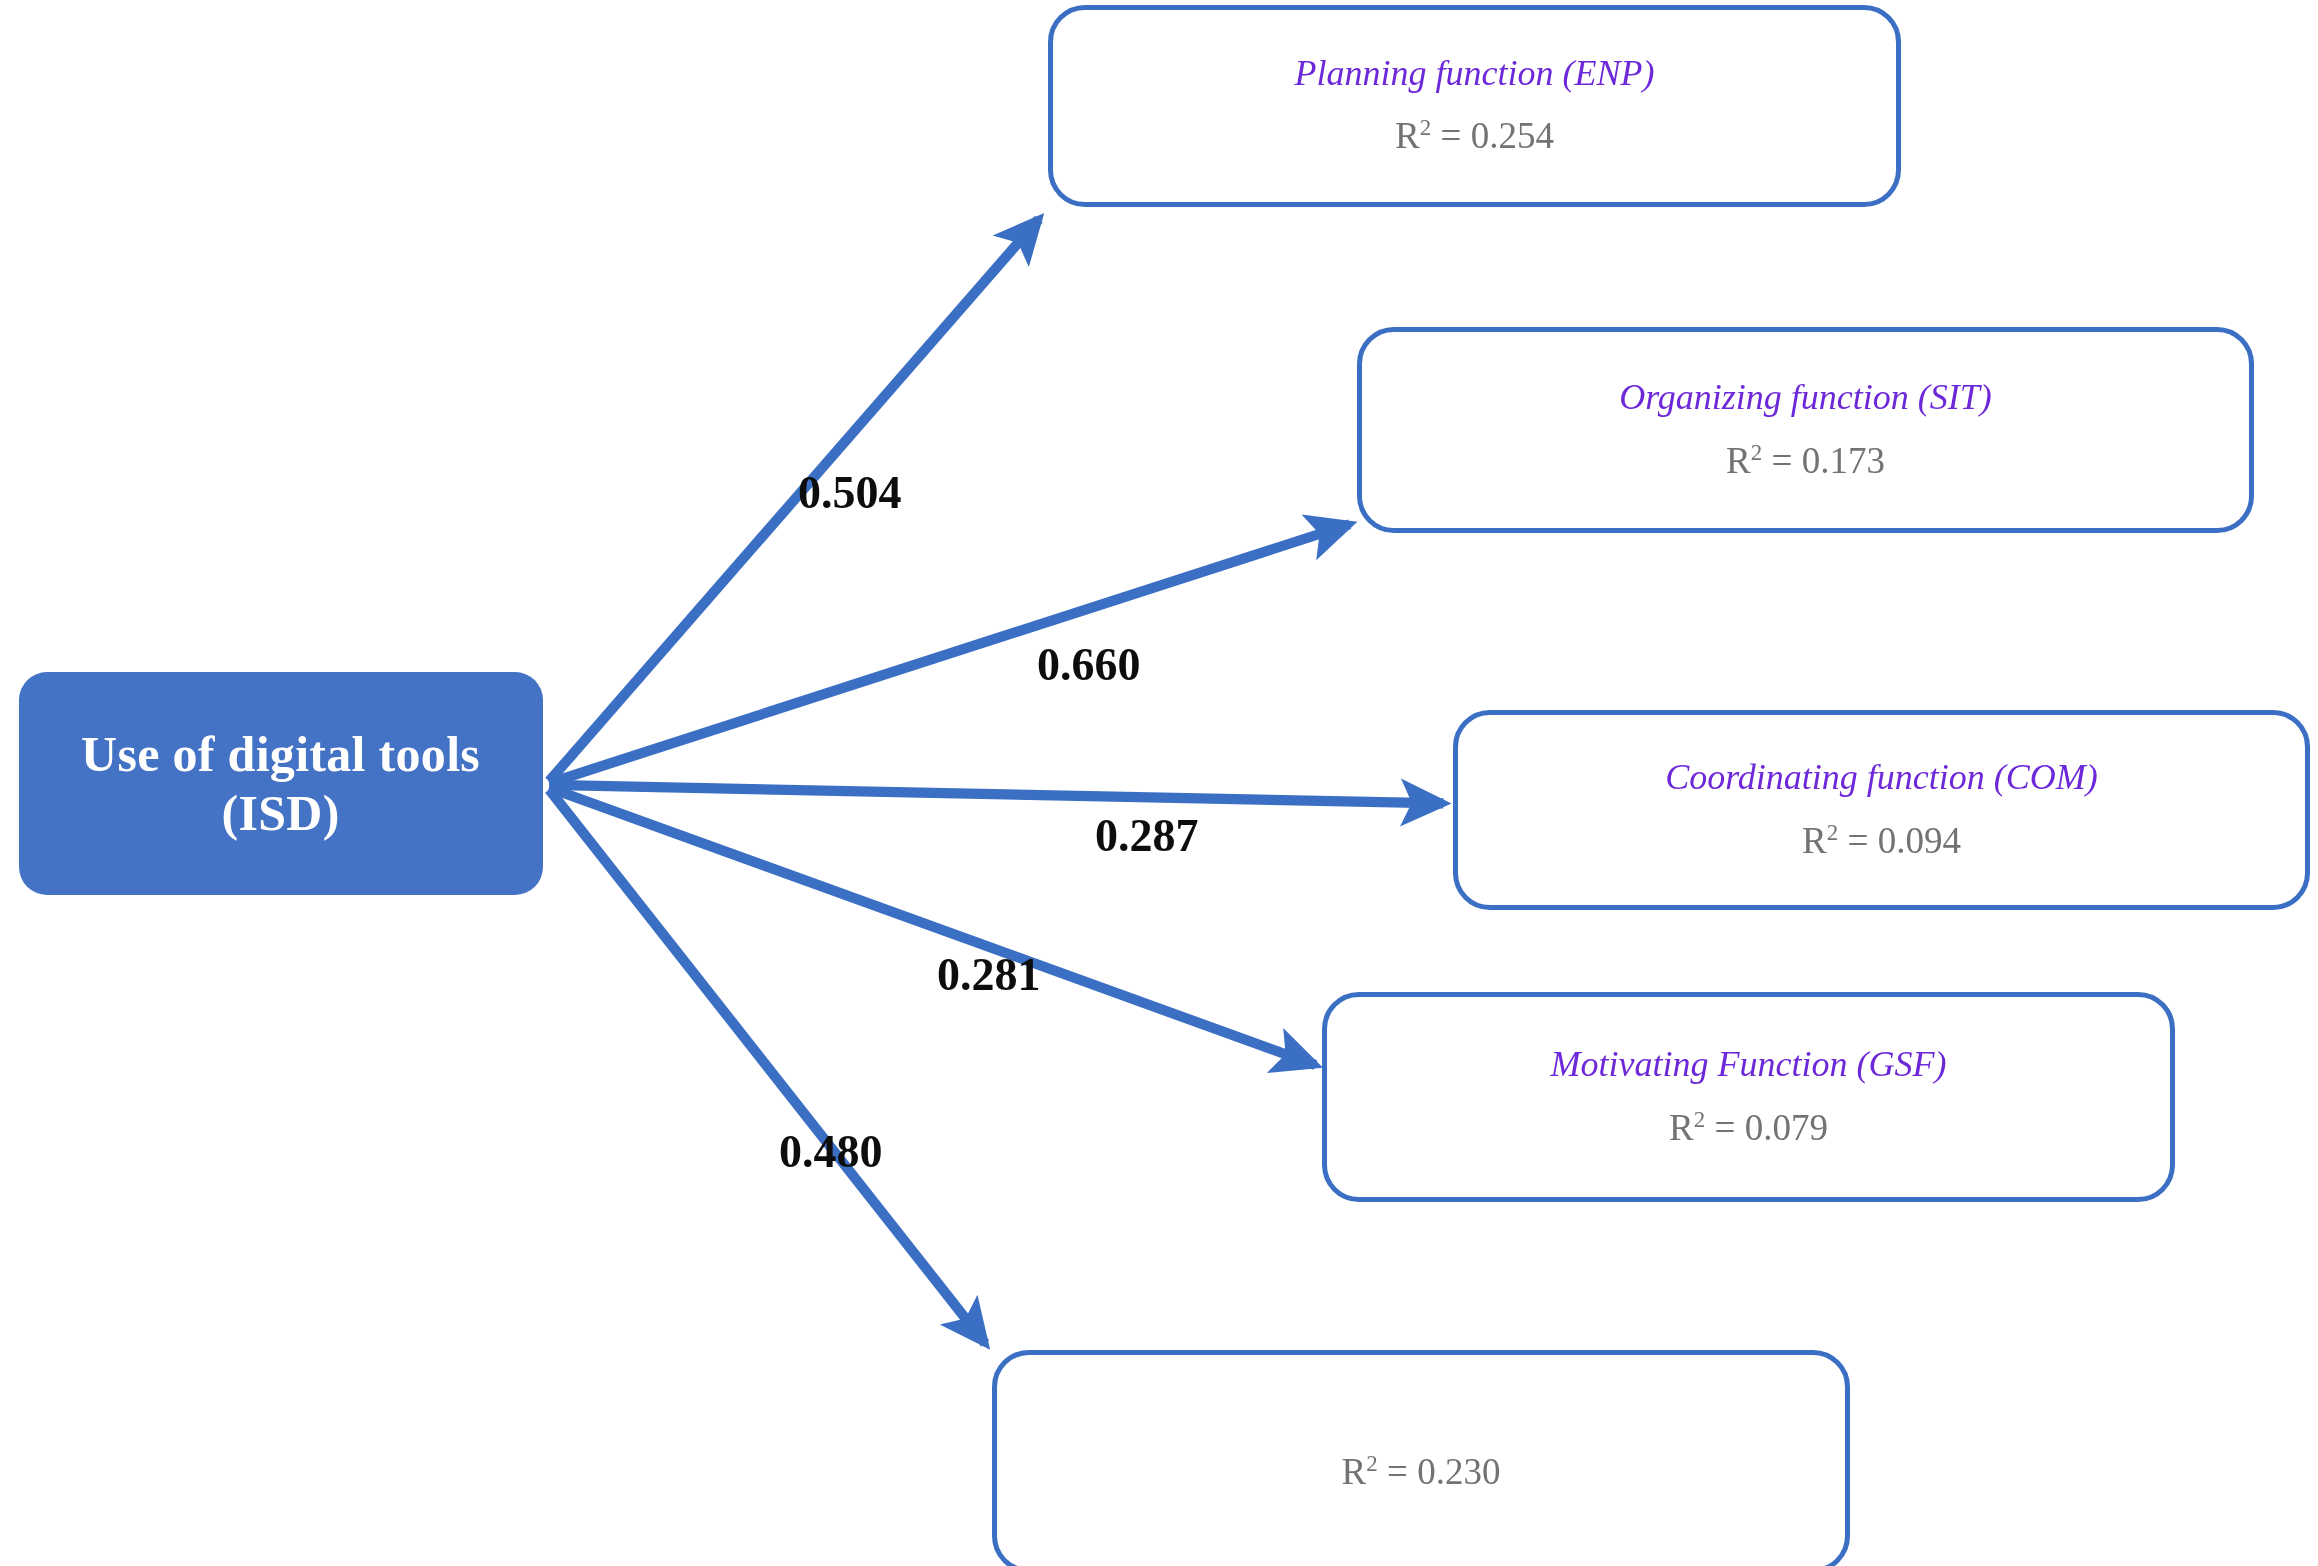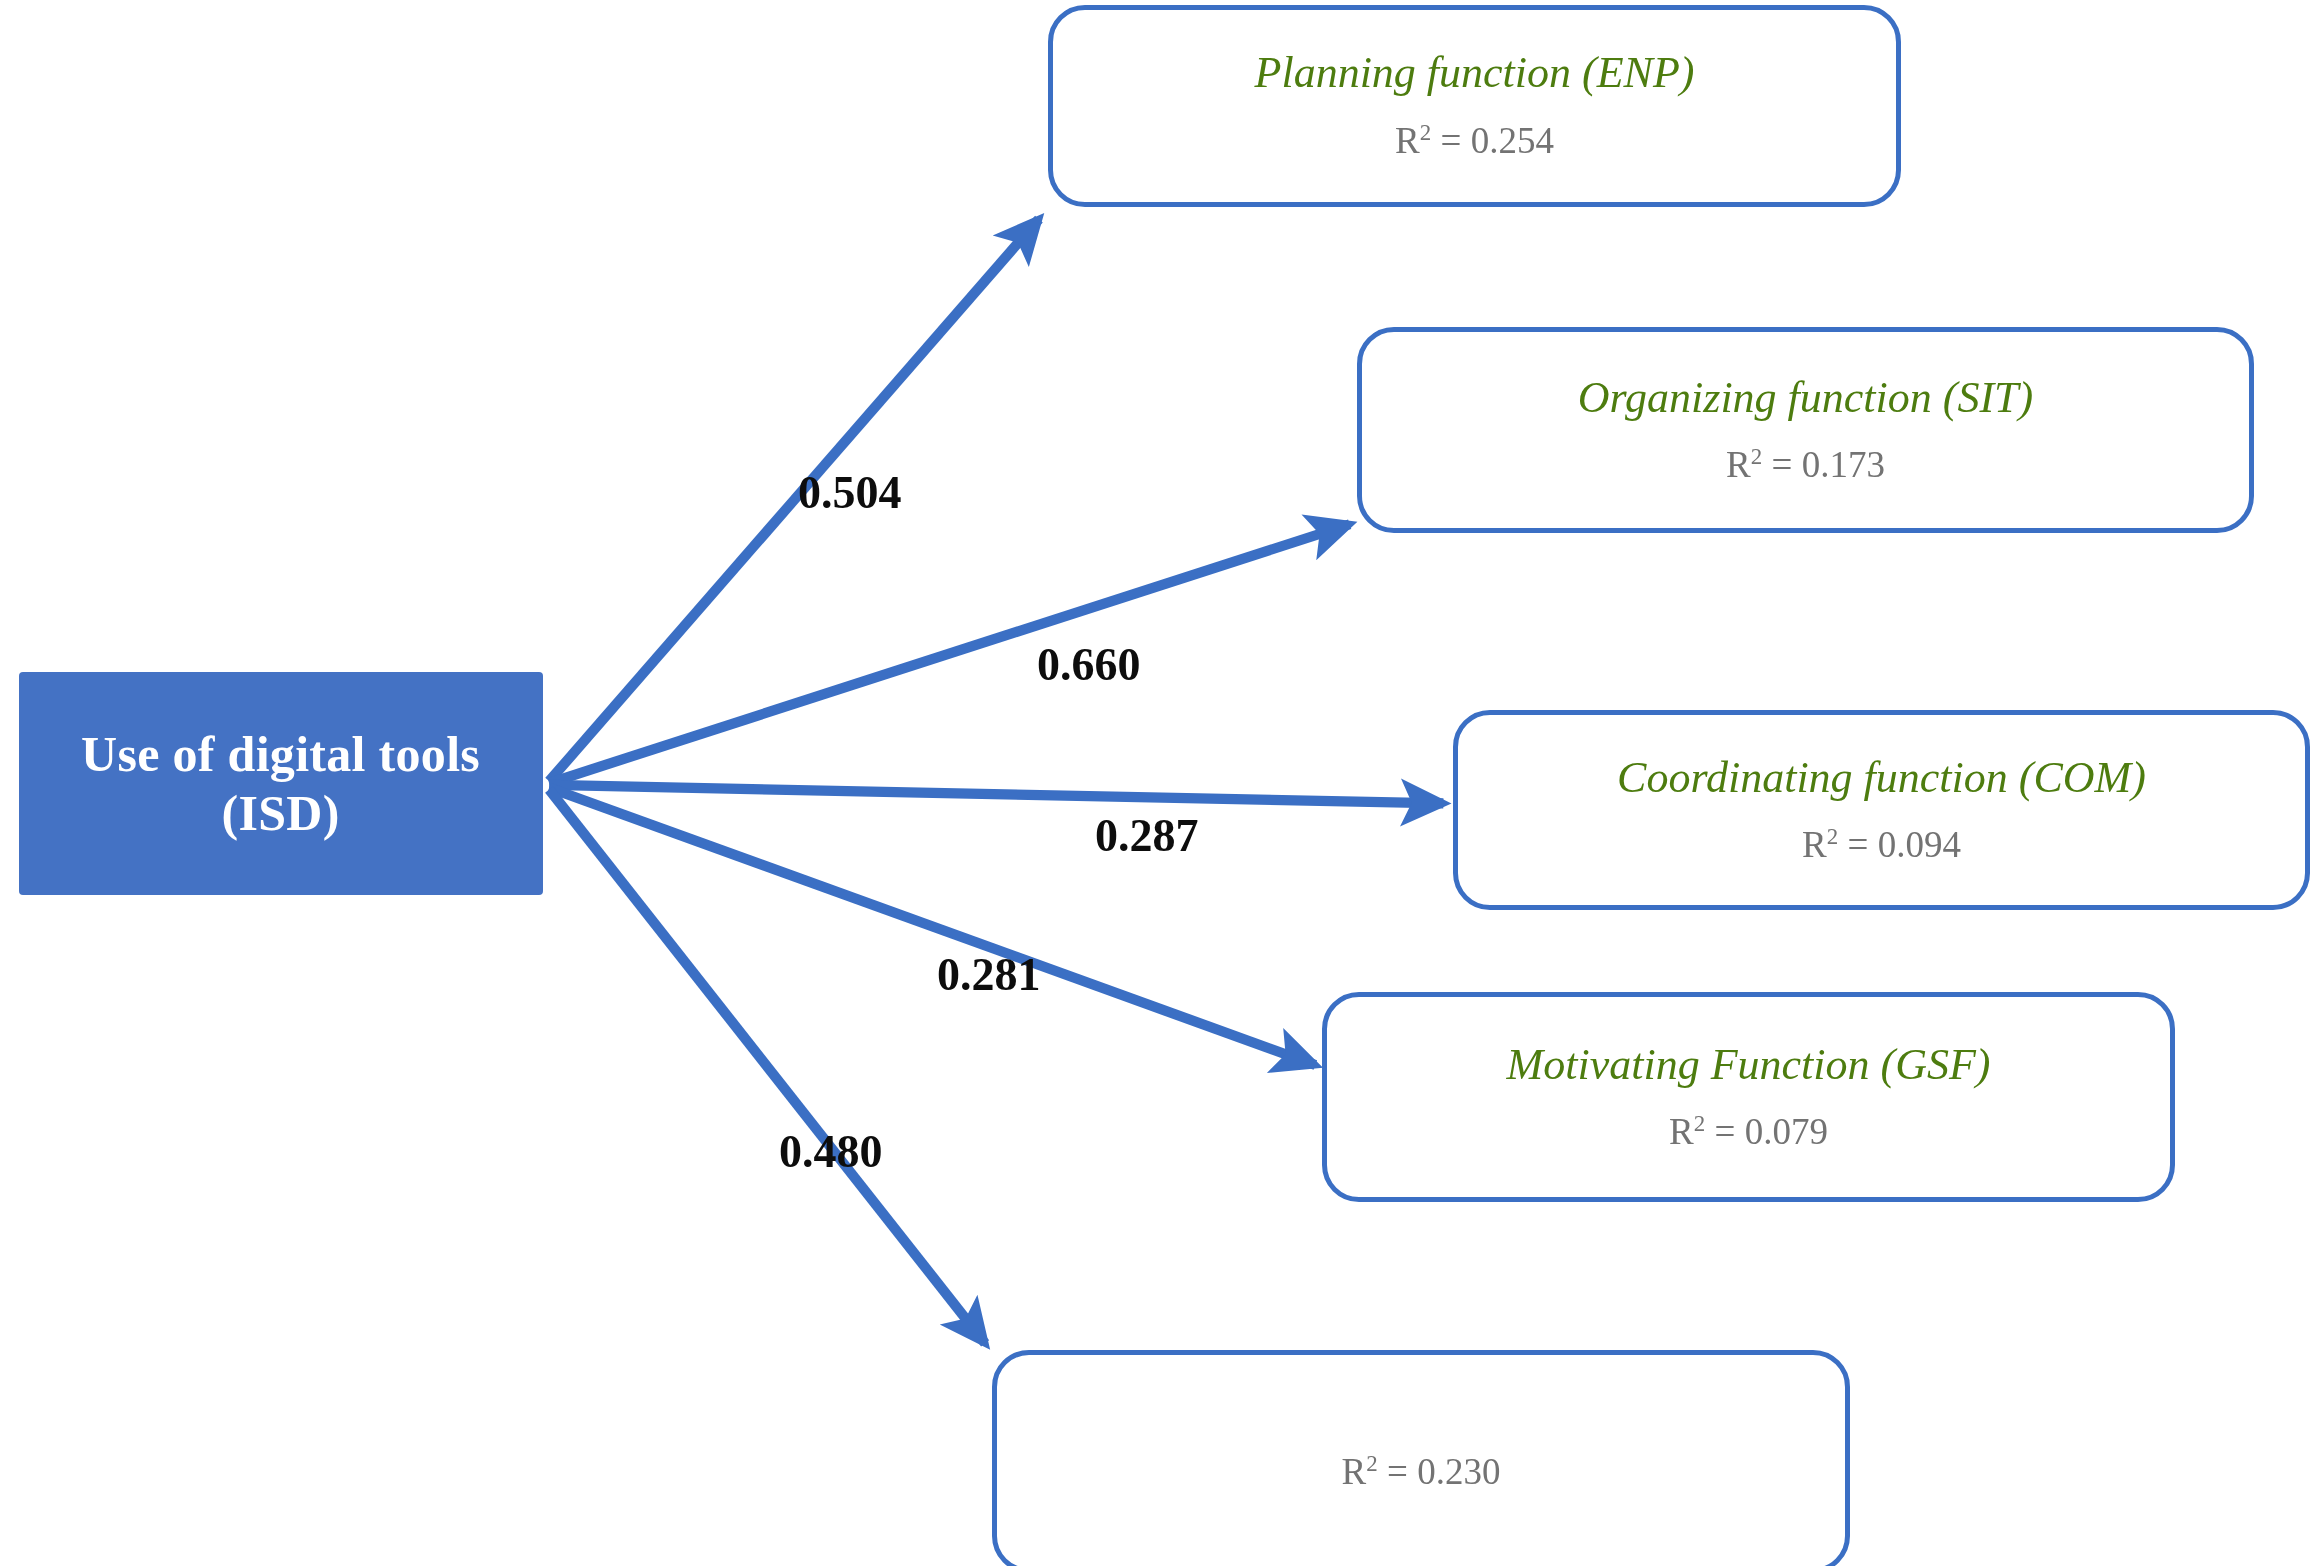--- a/index.html
+++ b/index.html
@@ -24,21 +24,21 @@
   }
 
   
   .node-source {
     position: absolute;
     left: 18.6px;
     top: 672px;
     width: 524px;
     height: 223px;
     background: #4472C4;
-    border-radius: 4px;
+    border-radius: 28px;
     display: flex;
     flex-direction: column;
     align-items: center;
     justify-content: center;
     box-sizing: border-box;
     z-index: 3;
   }
   .node-source .line {
     color: #ffffff;
     font-weight: bold;
@@ -56,22 +56,22 @@
     border-radius: 37px;
     box-sizing: border-box;
     display: flex;
     flex-direction: column;
     align-items: center;
     justify-content: center;
     z-index: 3;
   }
   .node-box .title {
     font-style: italic;
-    font-size: 44px;
-    color: #4d7c0f;
+    font-size: 36px;
+    color: #6d28d9;
     text-align: center;
     line-height: 1.1;
     white-space: nowrap;
   }
   .node-box .r2 {
     font-size: 37px;
     color: #737373;
     text-align: center;
     line-height: 1.15;
     margin-top: 22px;

